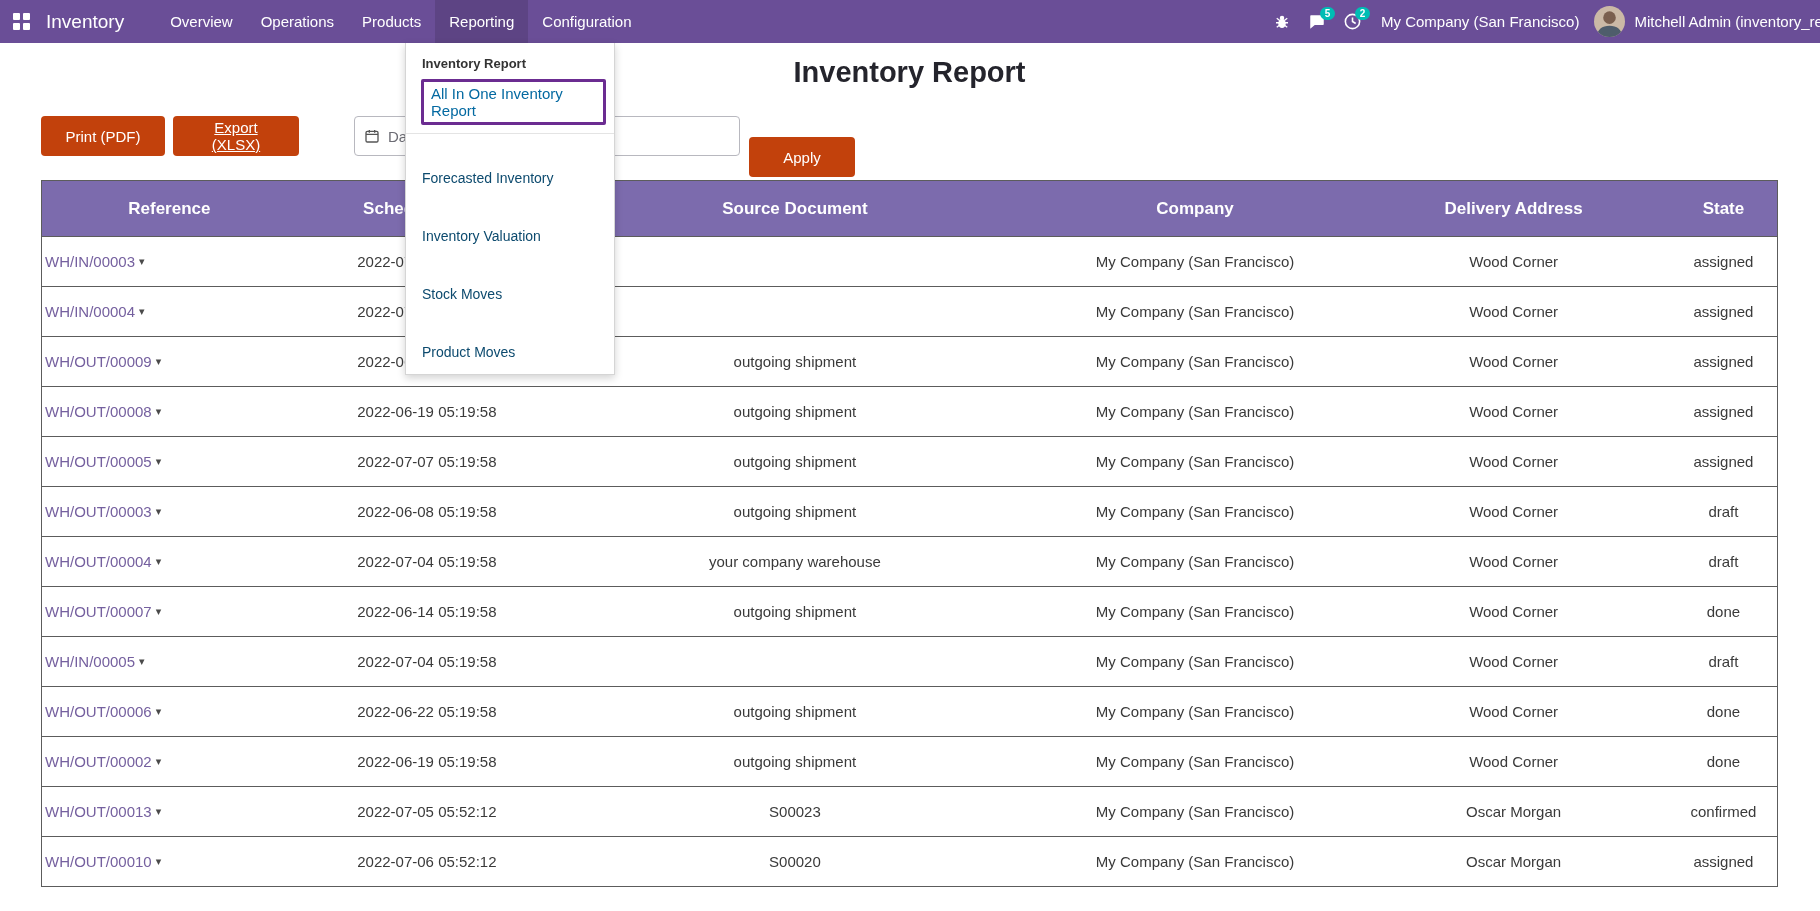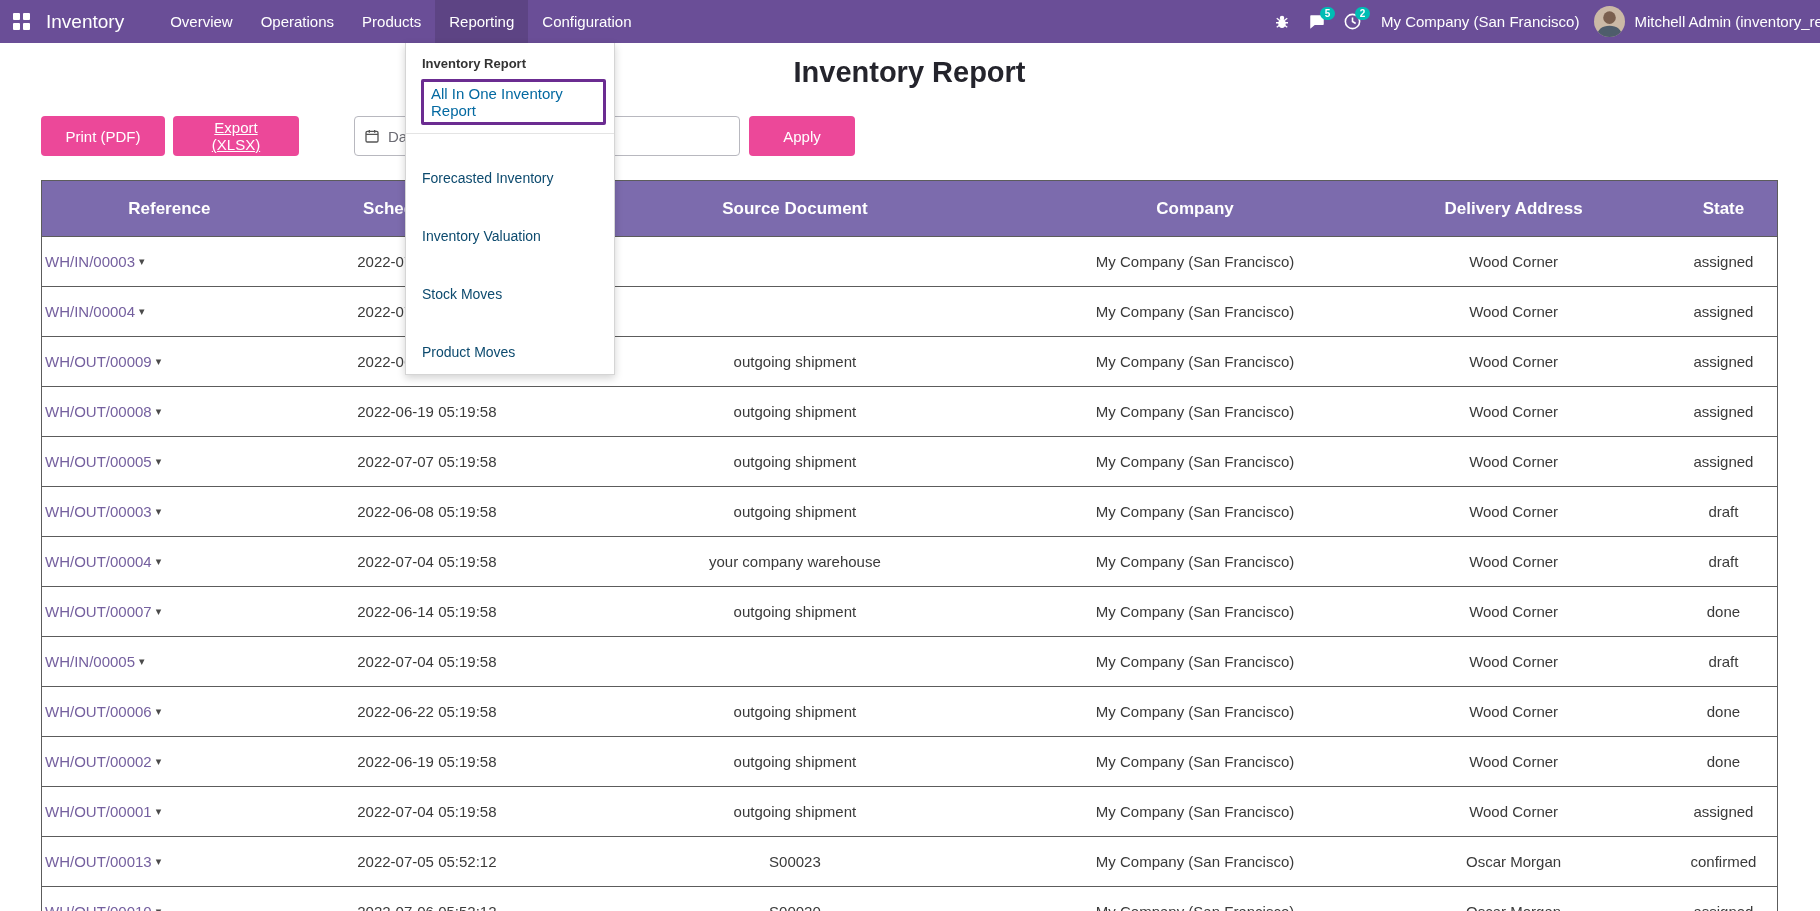--- a/index.html
+++ b/index.html
@@ -58,26 +58,26 @@
     padding:6px 16px;font-size:14px;color:#0c4a6e;cursor:pointer;margin-top:30px;
   }
 
   
   .page-title{
     position:absolute;top:56px;left:41px;width:1737px;margin:0;
     text-align:center;font-size:29px;font-weight:700;color:#24242c;
   }
   .btn{
     position:absolute;top:116px;height:40px;border:none;border-radius:4px;
-    background:#ec4899;color:#fff;font-size:15px;font-family:"Liberation Sans",sans-serif;
+    background:#c2410c;color:#fff;font-size:15px;font-family:"Liberation Sans",sans-serif;
     cursor:pointer;padding:0 16px;
   }
   .btn-print{left:41px;width:124px;}
   .btn-export{left:173px;width:126px;text-decoration:underline;}
-  .btn-apply{left:749px;width:106px;}
+  .btn-apply{left:749px;width:106px;margin-top:21px;}
   .date-wrap{
     position:absolute;top:116px;left:354px;width:386px;height:40px;
     border:1px solid #b8b8bf;border-radius:4px;background:#fff;
     display:flex;align-items:center;box-sizing:border-box;
   }
   .date-wrap svg{margin:0 6px 0 9px;flex:0 0 16px;}
   .date-wrap input{
     border:none;outline:none;flex:1;font-size:15px;height:100%;
     font-family:"Liberation Sans",sans-serif;color:#3a3a3a;background:transparent;
   }
@@ -347,33 +347,20 @@
         <span class="ref-caret">▾</span>
       </a>
     </td>
     <td>2022-06-19 05:19:58</td>
     <td>outgoing shipment</td>
     <td>My Company (San Francisco)</td>
     <td>Wood Corner</td>
     <td>done</td>
   </tr>
 
-  <tr>
-    <td class="ref-cell">
-      <a class="ref-link">
-        <span>WH/OUT/00001</span>
-        <span class="ref-caret">▾</span>
-      </a>
-    </td>
-    <td>2022-07-04 05:19:58</td>
-    <td>outgoing shipment</td>
-    <td>My Company (San Francisco)</td>
-    <td>Wood Corner</td>
-    <td>assigned</td>
-  </tr>
 
   <tr>
     <td class="ref-cell">
       <a class="ref-link">
         <span>WH/OUT/00013</span>
         <span class="ref-caret">▾</span>
       </a>
     </td>
     <td>2022-07-05 05:52:12</td>
     <td>S00023</td>

